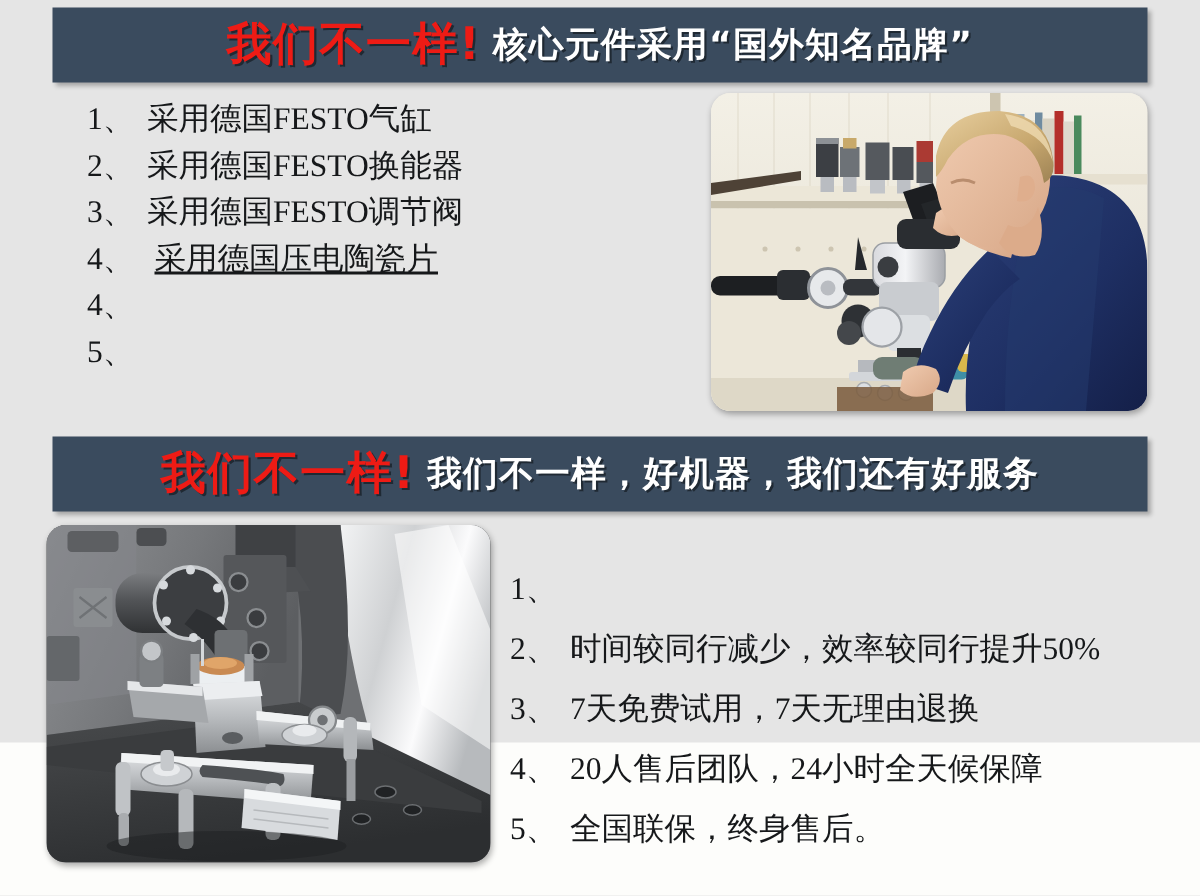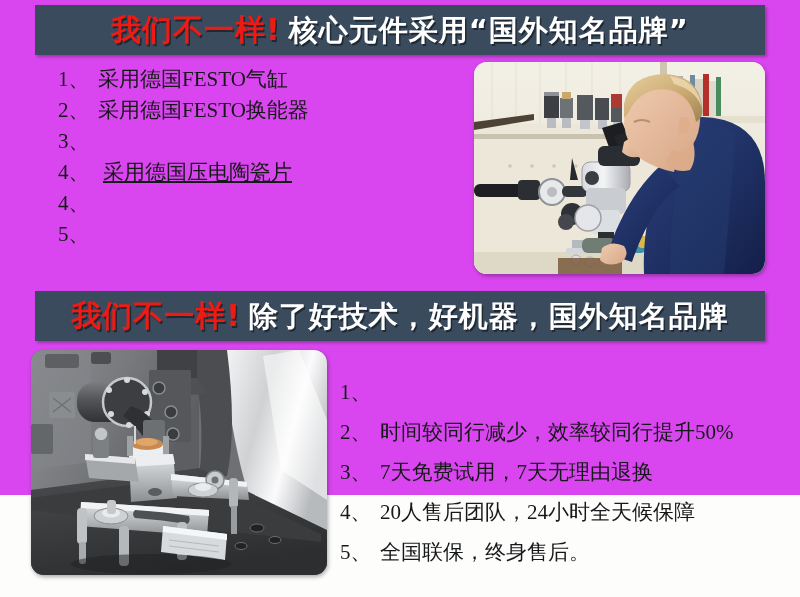--- a/index.html
+++ b/index.html
@@ -11,21 +11,21 @@
     height: 597px;
     background: #fdfdfb;
     font-family: "Liberation Serif", "DejaVu Serif", serif;
     overflow: hidden;
     position: relative;
   }
   .page {
     position: relative;
     width: 800px;
     height: 495px;
-    background: #d946ef;
+    background: #e5e5e5;
   }
 
   
   .banner {
     position: absolute;
     left: 35px;
     width: 730px;
     height: 50px;
     background: #3a4b5e;
     box-shadow: 2px 2px 3px rgba(0,0,0,0.28);
@@ -33,21 +33,21 @@
     align-items: center;
     justify-content: center;
     white-space: nowrap;
     overflow: hidden;
   }
   .banner-1 { top: 5px; }
   .banner-2 { top: 291px; }
   .banner-text {
     font-family: "DejaVu Sans", "Liberation Sans", sans-serif;
     font-weight: bold;
-    font-size: 29px;
+    font-size: 23px;
     letter-spacing: 1px;
     line-height: 1;
     display: inline-block;
   }
   .banner-accent {
     color: #ee1b15;
     text-shadow: 1.5px 1.5px 0 rgba(0,0,0,0.45);
     font-size: 30px;
   }
   .banner-main {
@@ -130,20 +130,21 @@
     <div class="list-row">
       <span class="list-num">1、</span>
       <span class="list-text">采用德国FESTO气缸</span>
     </div>
     <div class="list-row">
       <span class="list-num">2、</span>
       <span class="list-text">采用德国FESTO换能器</span>
     </div>
     <div class="list-row">
       <span class="list-num">3、</span>
+      <span class="list-text">采用德国FESTO调节阀</span>
     </div>
     <div class="list-row indent">
       <span class="list-num">4、</span>
       <span class="list-text">采用德国压电陶瓷片</span>
     </div>
     <div class="list-row">
       <span class="list-num">4、</span>
     </div>
     <div class="list-row">
       <span class="list-num">5、</span>
@@ -291,21 +292,21 @@
       <path d="M206 56 Q216 52 216 64 Q214 74 204 72 Z" fill="#dfae8d"></path>
 
       <path d="M160 60 Q168 56 176 60" stroke="#b98d6e" stroke-width="2" fill="none"></path>
 
       <path d="M198 88 Q212 94 218 76 Q224 96 216 108 Q200 112 192 100 Z" fill="#dcab8a"></path>
     </svg>
   </div>
 
   <div class="banner banner-2">
     <span class="banner-text banner-accent">我们不一样!</span>
-    <span class="banner-text banner-main">除了好技术，好机器，国外知名品牌</span>
+    <span class="banner-text banner-main">我们不一样，好机器，我们还有好服务</span>
   </div>
 
   <div class="photo photo-machine">
     <svg viewBox="0 0 296 225" preserveAspectRatio="xMidYMid slice">
       <defs>
         <linearGradient id="bodyg" x1="0" y1="0" x2="1" y2="0.4">
           <stop offset="0%" stop-color="#8e9093"></stop>
           <stop offset="55%" stop-color="#76787b"></stop>
           <stop offset="100%" stop-color="#5c5e61"></stop>
         </linearGradient>

